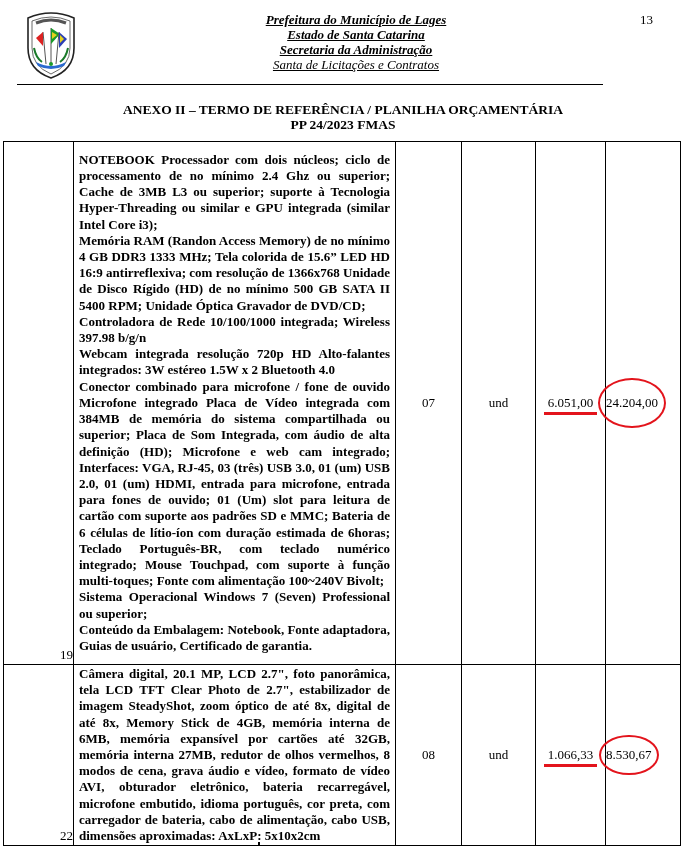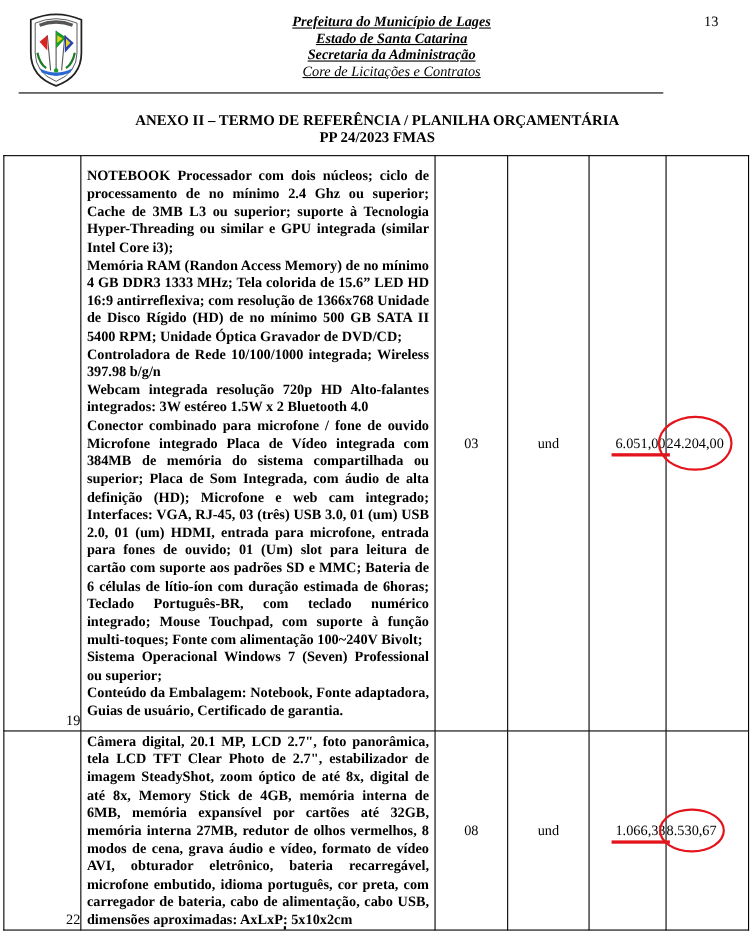--- a/index.html
+++ b/index.html
@@ -12,21 +12,21 @@
   .page-num { position:absolute; left:640px; top:12px; font-size:13px; }
   .rule { position:absolute; left:17px; top:84px; width:586px; height:1px; background:#000; }
   .title { position:absolute; left:0; top:102px; width:686px; text-align:center;
            font-weight:bold; font-size:13.5px; line-height:15px; }
   table { position:absolute; left:3px; top:141px; border-collapse:collapse; table-layout:fixed; }
   td { border:1px solid #000; padding:0; font-size:13px; line-height:16.2px; vertical-align:middle; }
   td.item { width:69px; text-align:right; vertical-align:bottom; padding-bottom:1px; }
   td.desc { width:311px; padding:1px 5px 1px 5px; text-align:justify;font-weight:bold; }
   td.qty { width:65px; text-align:center; }
   td.unit { width:73px; text-align:center; }
-  td.price { width:69px; text-align:right; }
+  td.price { width:69px; text-align:center; }
   td.total { width:74px; text-align:left; }
   .desc p { margin:0; text-align:justify; }
   .underlined { position:relative; display:inline-block; }
   .underlined::after { content:""; position:absolute; left:-4px; right:-4px; bottom:-4px; height:3px; background:#e3141c; }
   .circled { position:relative; display:inline-block; }
   .circled::before { content:""; position:absolute; left:-8px; right:-8px; top:-17px; bottom:-17px;
                      border:2.5px solid #e3141c; border-radius:50%; }
   .circled.small::before { top:-12px; bottom:-12px; left:-7px; right:-7px; }
   .tail-mark { position:absolute; left:258px; top:842px; width:2px; height:3px; background:#000; }
 </style>
@@ -48,21 +48,21 @@
   <path d="M12 40 Q14 50 20 54" stroke="#1a7a2a" stroke-width="2" fill="none"></path>
   <path d="M46 40 Q44 50 38 54" stroke="#1a7a2a" stroke-width="2" fill="none"></path>
   <path d="M14 54 Q29 62 44 54 L42 58 Q29 64 16 58 Z" fill="#2a6ad0"></path>
   <circle cx="29" cy="56" r="2" fill="#1a9a2a"></circle>
 </svg>
 
 <div class="header">
   <div class="l1">Prefeitura do Município de Lages</div>
   <div class="l2">Estado de Santa Catarina</div>
   <div class="l3">Secretaria da Administração</div>
-  <div class="l4">Core de Licitações e Contratos</div>
+  <div class="l4">Santa de Licitações e Contratos</div>
 </div>
 <div class="page-num">13</div>
 <div class="rule"></div>
 
 <div class="title">
   <div>ANEXO II – TERMO DE REFERÊNCIA / PLANILHA ORÇAMENTÁRIA</div>
   <div>PP 24/2023 FMAS</div>
 </div>
 
 <table>
@@ -71,21 +71,21 @@
     <td class="item">19</td>
     <td class="desc">
       <p>NOTEBOOK Processador com dois núcleos; ciclo de processamento de no mínimo 2.4 Ghz ou superior; Cache de 3MB L3 ou superior; suporte à Tecnologia Hyper-Threading ou similar e GPU integrada (similar Intel Core i3);</p>
       <p>Memória RAM (Randon Access Memory) de no mínimo 4 GB DDR3 1333 MHz; Tela colorida de 15.6” LED HD 16:9 antirreflexiva; com resolução de 1366x768 Unidade de Disco Rígido (HD) de no mínimo 500 GB SATA II 5400 RPM; Unidade Óptica Gravador de DVD/CD;</p>
       <p>Controladora de Rede 10/100/1000 integrada; Wireless 397.98 b/g/n</p>
       <p>Webcam integrada resolução 720p HD Alto-falantes integrados: 3W estéreo 1.5W x 2 Bluetooth 4.0</p>
       <p>Conector combinado para microfone / fone de ouvido Microfone integrado Placa de Vídeo integrada com 384MB de memória do sistema compartilhada ou superior; Placa de Som Integrada, com áudio de alta definição (HD); Microfone e web cam integrado; Interfaces: VGA, RJ-45, 03 (três) USB 3.0, 01 (um) USB 2.0, 01 (um) HDMI, entrada para microfone, entrada para fones de ouvido; 01 (Um) slot para leitura de cartão com suporte aos padrões SD e MMC; Bateria de 6 células de lítio-íon com duração estimada de 6horas; Teclado Português-BR, com teclado numérico integrado; Mouse Touchpad, com suporte à função multi-toques; Fonte com alimentação 100~240V Bivolt;</p>
       <p>Sistema Operacional Windows 7 (Seven) Professional ou superior;</p>
       <p>Conteúdo da Embalagem: Notebook, Fonte adaptadora, Guias de usuário, Certificado de garantia.</p>
     </td>
-    <td class="qty">03</td>
+    <td class="qty">07</td>
     <td class="unit">und</td>
     <td class="price">
       <span class="underlined">6.051,00</span>
     </td>
     <td class="total">
       <span class="circled">24.204,00</span>
     </td>
   </tr>
   <tr style="height:175px;">
     <td class="item">22</td>

